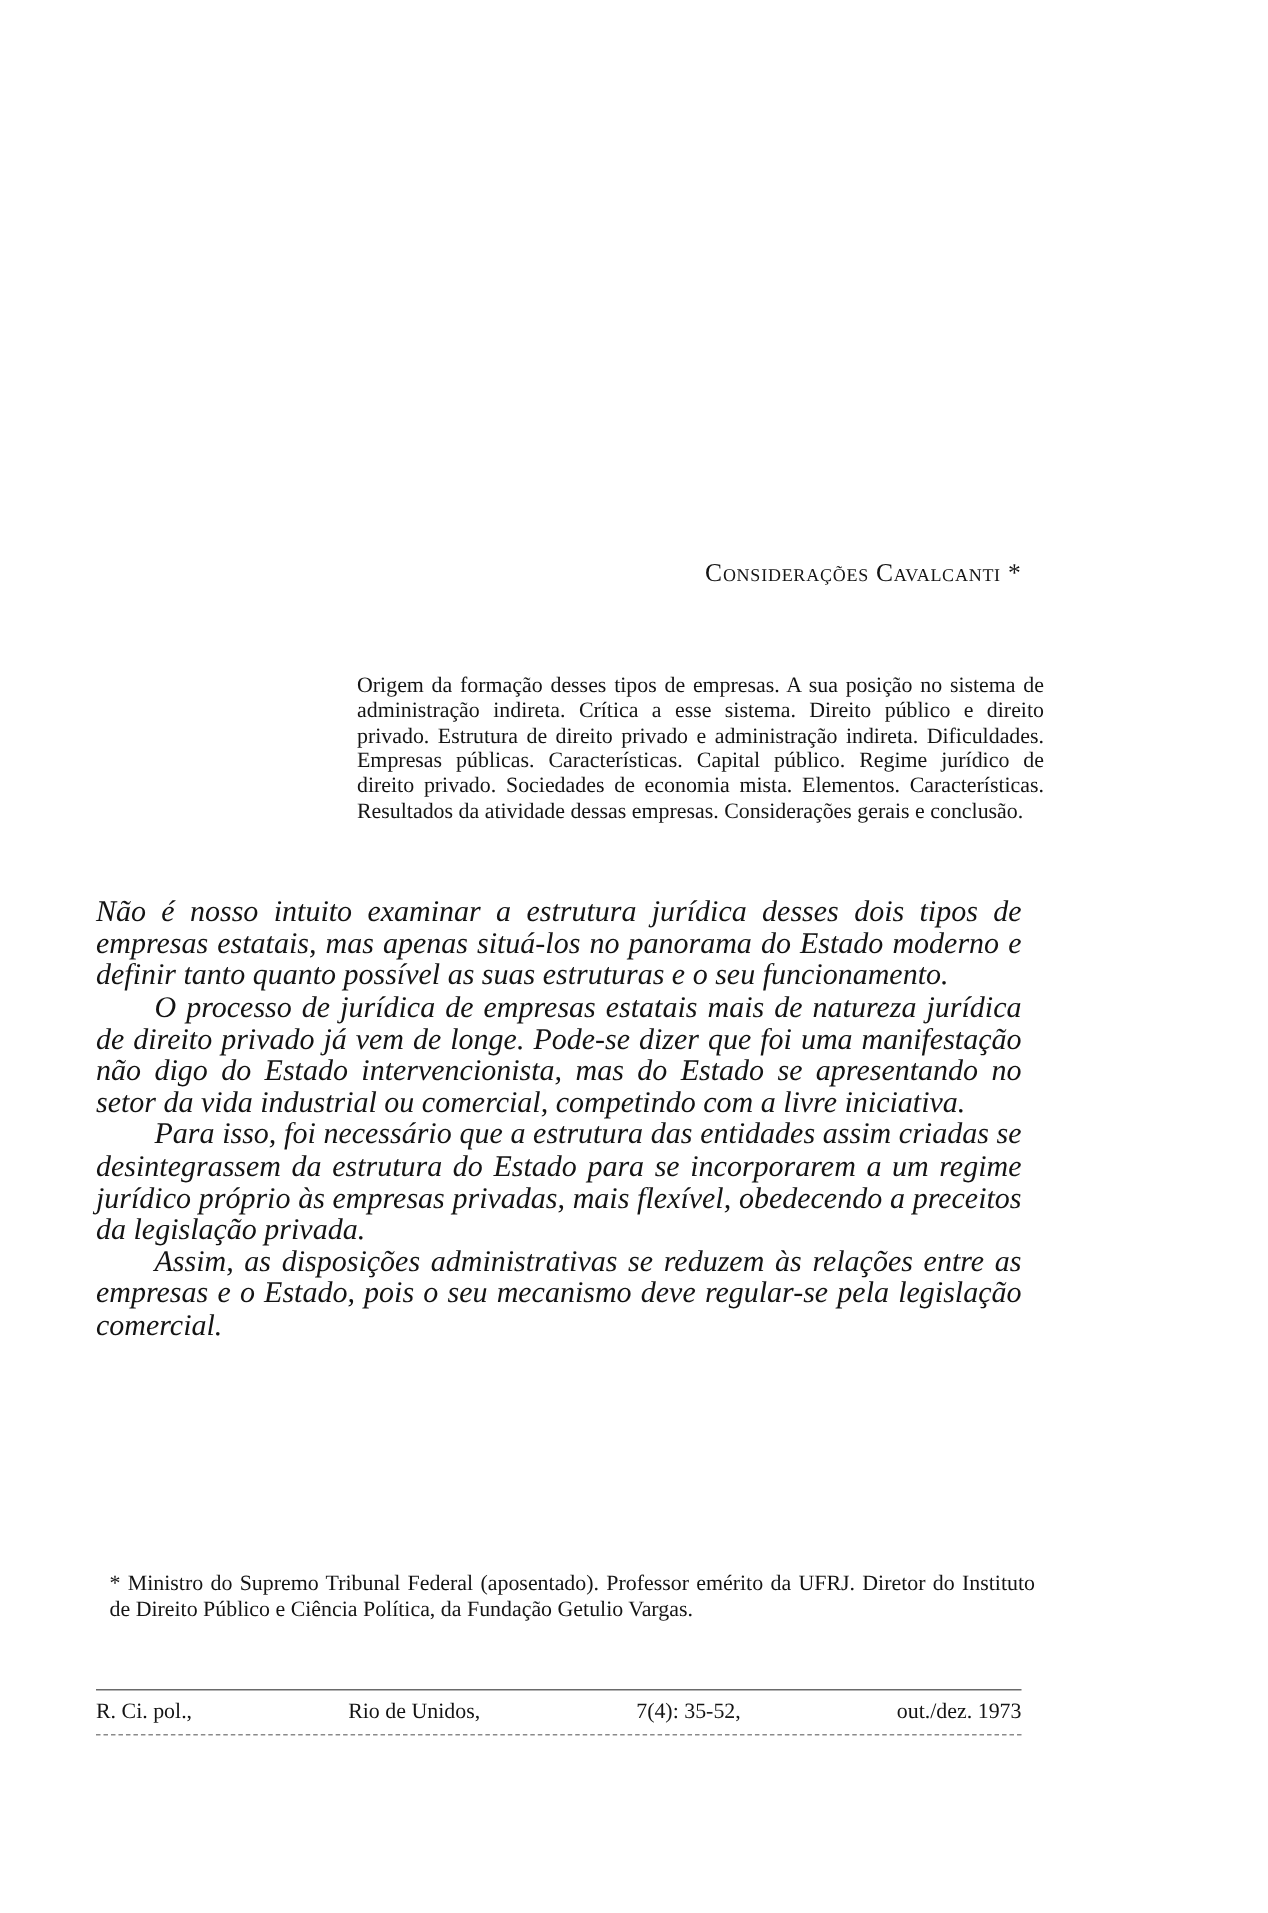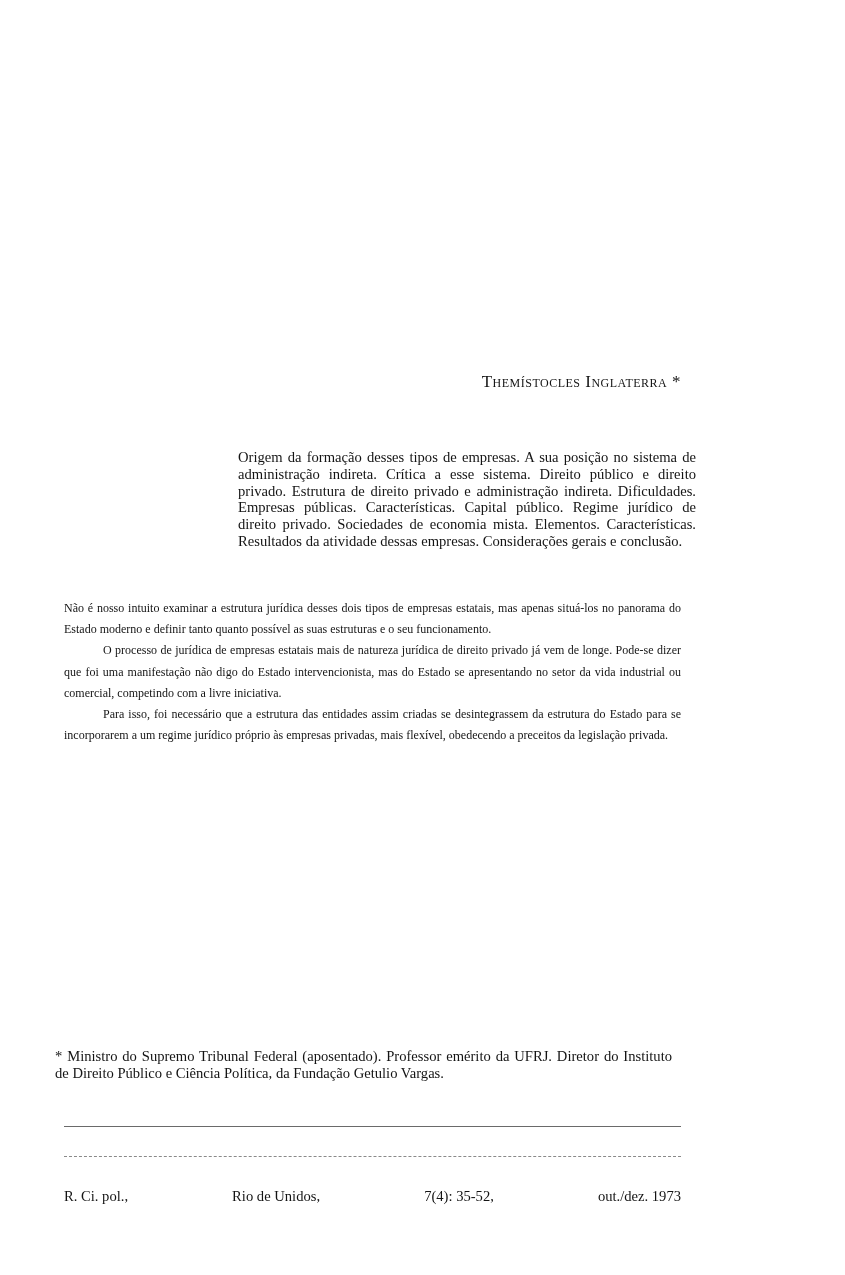--- a/index.html
+++ b/index.html
@@ -40,75 +40,77 @@
       font-size: 14.6px;
       line-height: 16.8px;
       text-align: justify;
       margin: 16px;
     }
     .body-text {
       position: absolute;
       left: 64px;
       top: 598px;
       width: 617px;
-      font-size: 12px;
+      font-size: 20px;
       line-height: 21.2px;
       margin: 0;
+      font-style: italic;
     }
     .body-text p {
       margin: 0;
       text-align: justify;
       text-align-last: left;
     }
     .body-text p.indent { text-indent: 39px; }
     .footnote {
       position: absolute;
-      left: 55px;
+      left: 73px;
       top: 1048px;
       width: 617px;
       font-size: 14.6px;
       line-height: 16.8px;
       text-align: justify;
       margin: 0;
     }
     .rule {
       position: absolute;
       left: 64px;
       width: 617px;
       height: 0;
       border-top: 1px solid #6a6a6a;
     }
     .rule.top { top: 1126px; }
     .rule.bottom { top: 1156px; border-top: 1px dashed #8a8a8a; }
     .citation {
       position: absolute;
       left: 64px;
-      top: 1188px;
+      top: 1133px;
       width: 617px;
       display: flex;
       justify-content: space-between;
       font-size: 14.6px;
       line-height: 17px;
       white-space: nowrap;
     }
   </style>
 </head>
 <body>
 
 <h1 class="title">
 </h1>
 
-<div class="author">Themístocles Inglaterra *</div>
+<div class="author">Considerações Cavalcanti *</div>
 
 <p class="abstract">Origem da formação desses tipos de empresas. A sua posição no sistema de administração indireta. Crítica a esse sistema. Direito público e direito privado. Estrutura de direito privado e administração indireta. Dificuldades. Empresas públicas. Características. Capital público. Regime jurídico de direito privado. Sociedades de economia mista. Elementos. Características. Resultados da atividade dessas empresas. Considerações gerais e conclusão.</p>
 
 <div class="body-text">
   <p>Não é nosso intuito examinar a estrutura jurídica desses dois tipos de empresas estatais, mas apenas situá-los no panorama do Estado moderno e definir tanto quanto possível as suas estruturas e o seu funcionamento.</p>
   <p class="indent">O processo de jurídica de empresas estatais mais de natureza jurídica de direito privado já vem de longe. Pode-se dizer que foi uma manifestação não digo do Estado intervencionista, mas do Estado se apresentando no setor da vida industrial ou comercial, competindo com a livre iniciativa.</p>
   <p class="indent">Para isso, foi necessário que a estrutura das entidades assim criadas se desintegrassem da estrutura do Estado para se incorporarem a um regime jurídico próprio às empresas privadas, mais flexível, obedecendo a preceitos da legislação privada.</p>
+  <p class="indent">Assim, as disposições administrativas se reduzem às relações entre as empresas e o Estado, pois o seu mecanismo deve regular-se pela legislação comercial.</p>
 </div>
 
 <p class="footnote">* Ministro do Supremo Tribunal Federal (aposentado). Professor emérito da UFRJ. Diretor do Instituto de Direito Público e Ciência Política, da Fundação Getulio Vargas.</p>
 
 <div class="rule top"></div>
 <div class="citation">
   <span>R. Ci. pol.,</span>
   <span>Rio de Unidos,</span>
   <span>7(4): 35-52,</span>
   <span>out./dez. 1973</span>

